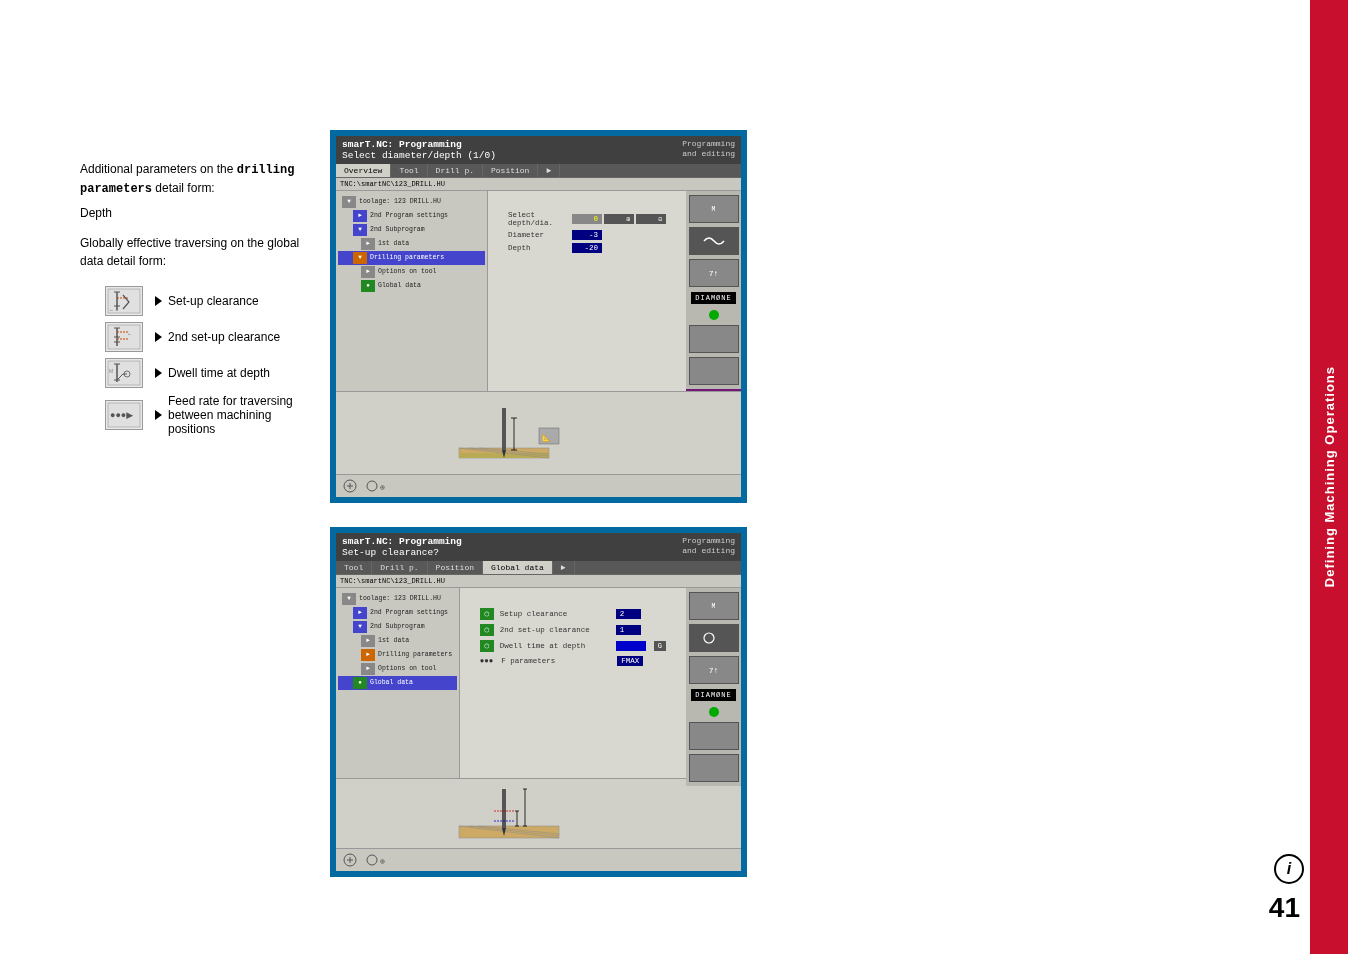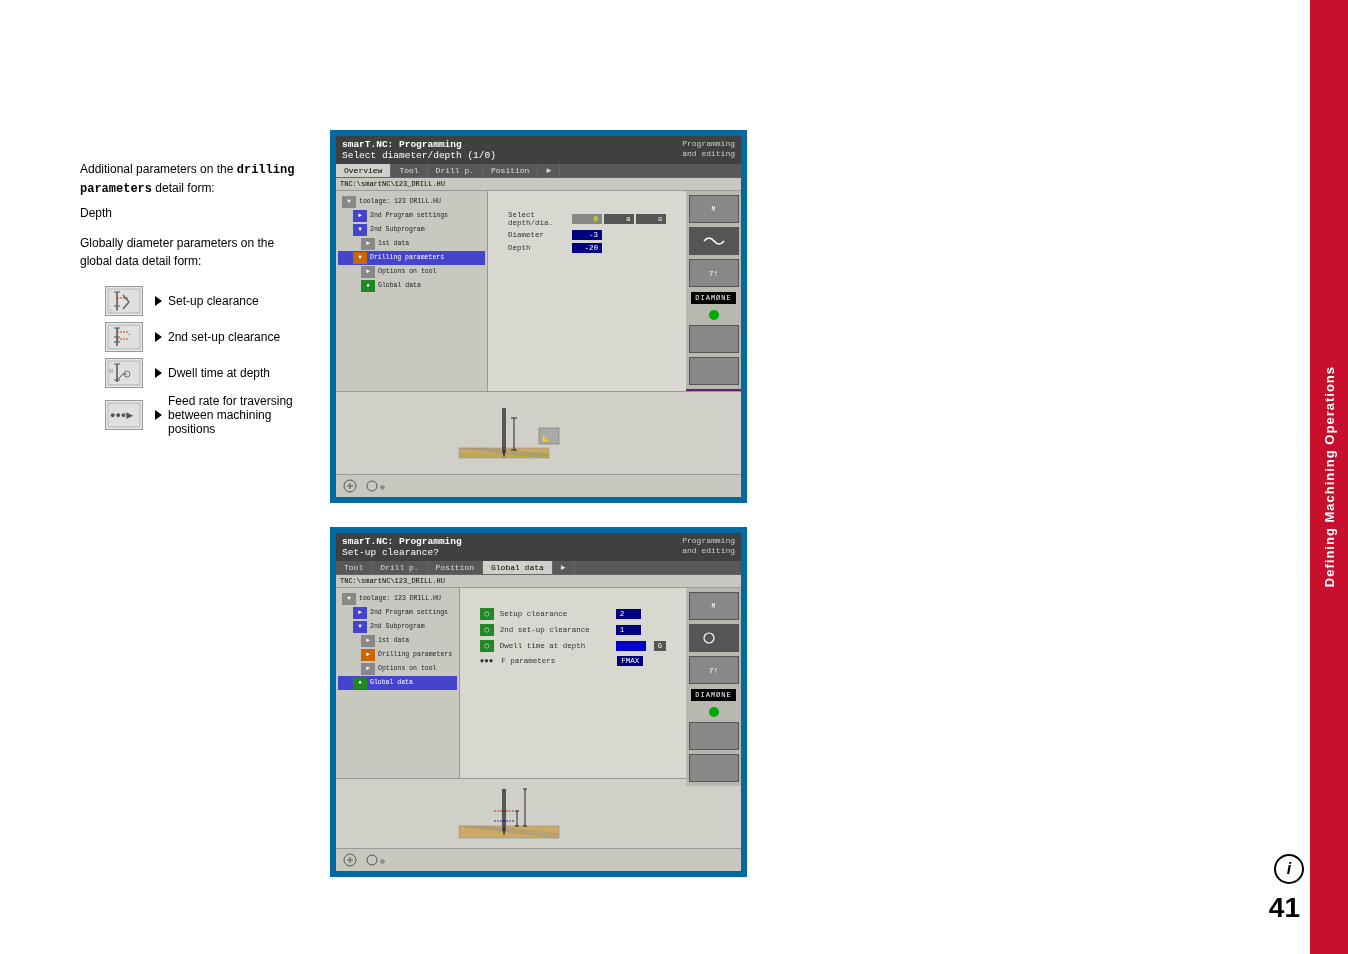--- a/index.html
+++ b/index.html
@@ -423,21 +423,21 @@
 </div>
 
 <div class="main-content">
 
   <div class="left-panel">
     <p class="intro-text">
       <span>Additional parameters on the </span><span class="bold-mono">drilling parameters</span><span> detail form:</span>
     </p>
     <p class="none-text">Depth</p>
     <p class="global-text">
-      <span>Globally diameter parameters on the </span><span class="bold-mono">global data</span><span> detail form:</span>
+      <span>Globally effective traversing on the </span><span class="bold-mono">global data</span><span> detail form:</span>
     </p>
 
     <div class="icon-list">
 
       <div class="icon-row">
         <div class="icon-box">
           <svg viewBox="0 0 34 26" xmlns="http://www.w3.org/2000/svg">
             <rect x="1" y="1" width="32" height="24" fill="#e0e0e0" stroke="#888" stroke-width="0.5"></rect>
             <line x1="10" y1="4" x2="10" y2="22" stroke="#555" stroke-width="1.5"></line>
             <line x1="7" y1="4" x2="13" y2="4" stroke="#555" stroke-width="1"></line>

